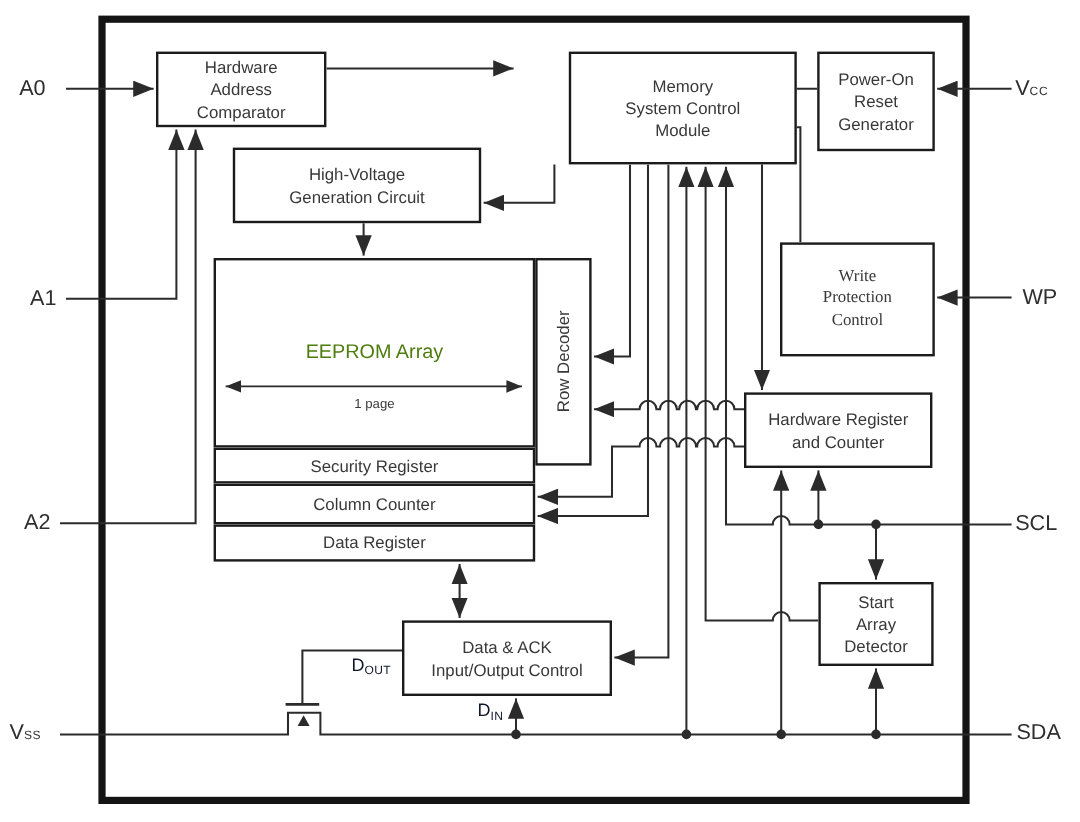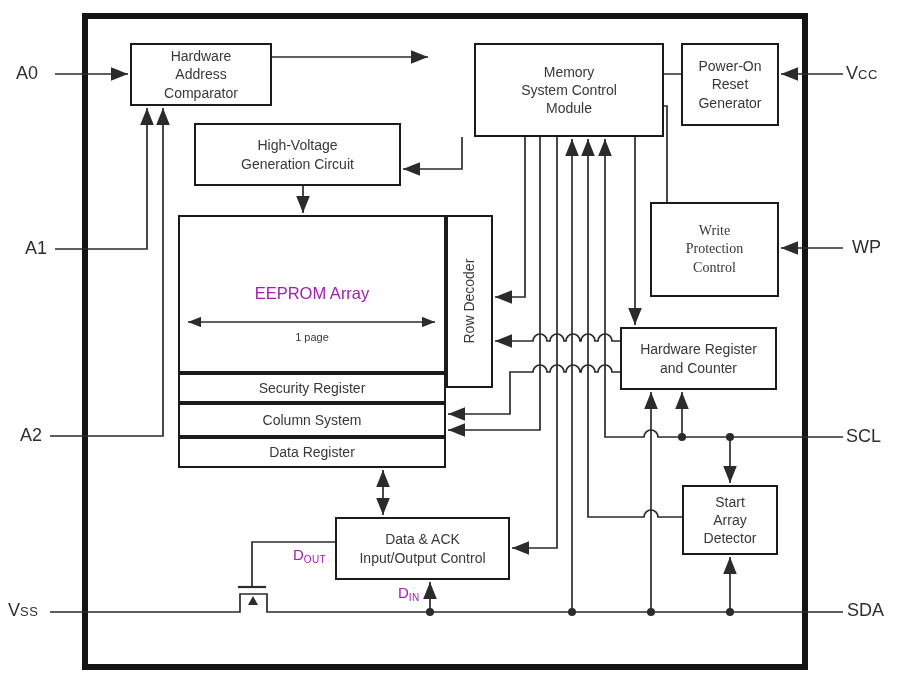--- a/index.html
+++ b/index.html
@@ -6,26 +6,26 @@
   #stage{position:relative;width:900px;height:685px;background:#ffffff;
          font-family:"Liberation Sans","DejaVu Sans",sans-serif;overflow:hidden;}
   #chip-border{position:absolute;left:82px;top:13px;width:726px;height:657px;
                border:6px solid #141414;box-sizing:border-box;z-index:1;}
   #wires{position:absolute;left:0;top:0;z-index:2;pointer-events:none;}
   .block{position:absolute;background:#ffffff;border:2.5px solid #1b1b1b;box-sizing:border-box;
          display:flex;flex-direction:column;align-items:center;justify-content:center;
          text-align:center;font-size:14px;line-height:1.3;color:#383838;z-index:3;}
   .block span{display:block;white-space:nowrap;}
   .vtext{transform:rotate(-90deg);white-space:nowrap;font-size:14px;color:#383838;}
-  .eeprom-title{position:absolute;left:0;right:0;top:66px;font-size:16.5px;color:#a21caf;}
+  .eeprom-title{position:absolute;left:0;right:0;top:66px;font-size:16.5px;color:#4d7c0f;}
   .eeprom-page{position:absolute;left:0;right:0;top:113px;font-size:11px;color:#383838;}
   .inner-svg{position:absolute;left:0;top:0;}
   .pin{position:absolute;font-size:18px;color:#2e2e2e;z-index:4;white-space:nowrap;}
-  .cap-sub{font-size:13px;letter-spacing:.5px;}
-  .sig{position:absolute;font-size:15px;color:#a21caf;z-index:4;white-space:nowrap;}
+  .cap-sub{font-size:10px;letter-spacing:.5px;}
+  .sig{position:absolute;font-size:15px;color:#0f172a;z-index:4;white-space:nowrap;}
   .sig .sub{font-size:10px;position:relative;bottom:-3px;letter-spacing:.3px;}
 </style>
 </head>
 <body>
 
 <div id="stage">
 
   <div id="chip-border"></div>
 
   <svg id="wires" width="900" height="685" viewBox="0 0 900 685">
@@ -119,21 +119,21 @@
   <div class="block" style="left:620px;top:327px;width:157px;height:63px;">
     <span>Hardware Register</span>
     <span>and Counter</span>
   </div>
 
   <div class="block" style="left:178px;top:373px;width:268px;height:30px;">
     <span>Security Register</span>
   </div>
 
   <div class="block" style="left:178px;top:403px;width:268px;height:34px;">
-    <span>Column System</span>
+    <span>Column Counter</span>
   </div>
 
   <div class="block" style="left:178px;top:437px;width:268px;height:31px;">
     <span>Data Register</span>
   </div>
 
   <div class="block" style="left:335px;top:517px;width:175px;height:63px;">
     <span>Data &amp; ACK</span>
     <span>Input/Output Control</span>
   </div>

